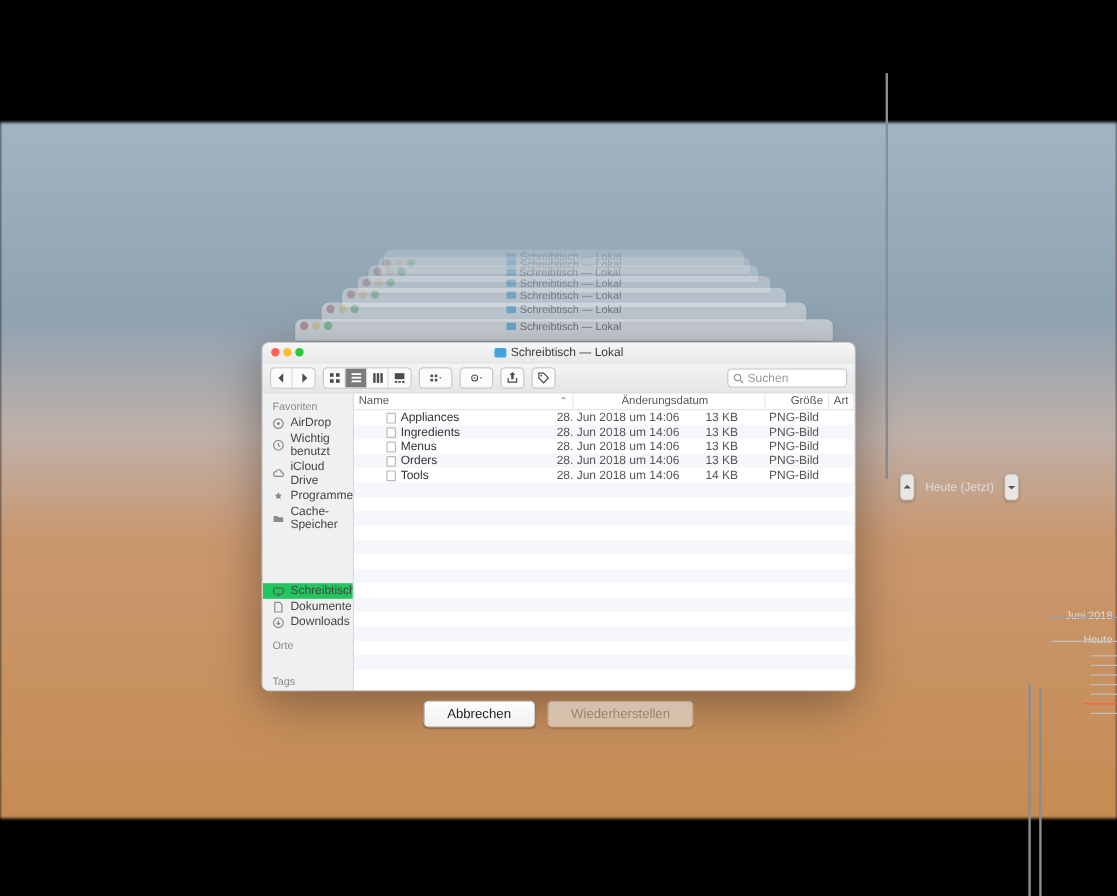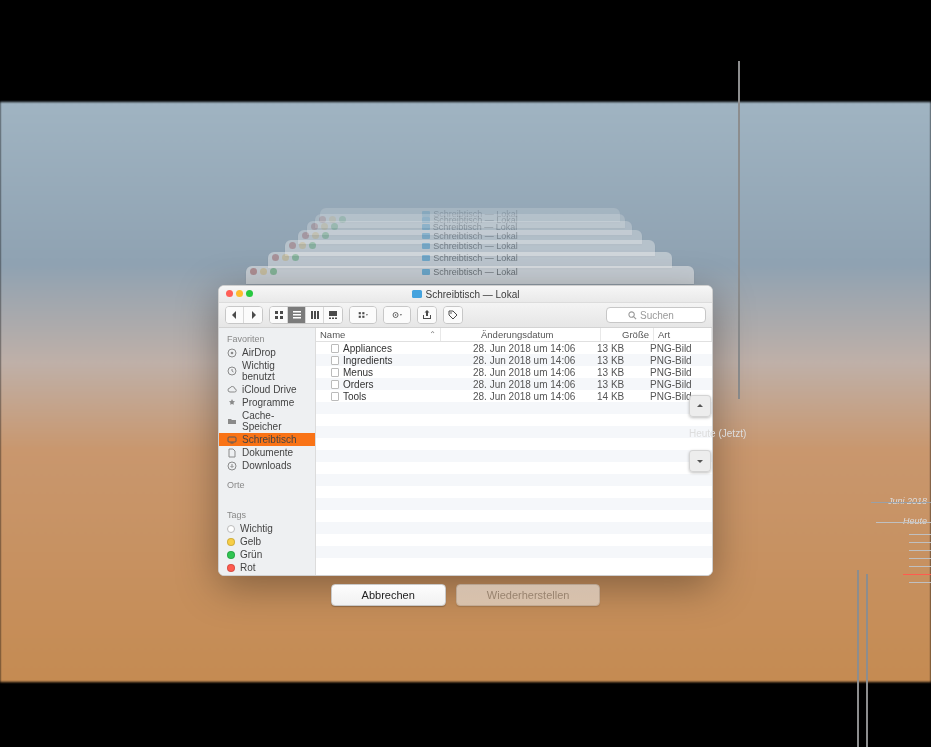--- a/index.html
+++ b/index.html
@@ -84,95 +84,95 @@
     cursor:pointer;
   }
   .seg .btn:last-child{border-right:none;}
   .seg .btn.active{background:#7b7b7b;}
   .seg .btn.active svg{fill:#fff;}
   .btn svg{width:10px;height:10px;fill:#4a4a4a;}
   .spacer{flex:1;}
   .search {
     display:flex; align-items:center;
     border:1px solid #c7c7c7; border-radius:4px;
-    height:16px; padding:0 21px; background:#fff;
+    height:16px; padding:0 4px; background:#fff;
     color:#9a9a9a; font-size:10px; gap:3px;
     width:100px;
   }
   .search svg{width:9px;height:9px;fill:#9a9a9a;}
   .body { flex:1; display:flex; min-height:0;}
   .sidebar{
     width:97px; background:#eef0f2; border-right:1px solid #dcdcdc;
     padding:4px 0; font-size:10px; color:#555;
     overflow:hidden;
   }
   .side-head{font-size:9px; color:#888; padding:2px 8px;}
   .side-item{
     display:flex; align-items:center; gap:5px;
     padding:1px 8px; cursor:pointer; color:#444;
   }
-  .side-item.sel{background:#f97316;}
+  .side-item.sel{background:#22c55e;margin-top:42px;}
   .side-item .ico{width:10px;height:10px;display:inline-flex;align-items:center;justify-content:center;}
   .side-item .dot{width:8px;height:8px;border-radius:50%;border:1px solid rgba(0,0,0,.15);}
   .content{flex:1;display:flex;flex-direction:column;font-size:10px;color:#333;}
   .cols{
     display:flex; height:14px;
     background:#fff; border-bottom:1px solid #e0e0e0;
     font-size:9.5px; color:#555;
   }
   .cols>div{border-right:1px solid #e8e8e8;padding:1px 4px;display:flex;align-items:center;}
-  .c-name{width:125px;gap:4px;justify-content:center;}
+  .c-name{width:183px;gap:4px;justify-content:center;}
   .c-date{width:124px;margin-left:36px;}
   .c-size{width:53px;justify-content:flex-end;}
   .c-kind{flex:1;}
   .rows{flex:1;background:#fff;}
-  .row{display:flex;height:12px;align-items:center;}
+  .row{display:flex;height:12px;align-items:center;padding-left:12px;}
   .row:nth-child(even){background:#f5f7fa;}
   .row>div{padding:0 4px;}
   .r-name{width:153px;display:flex;align-items:center;gap:4px;}
   .r-name .disclosure{width:7px;text-align:center;color:#888;}
   .r-name .page{width:8px;height:9px;background:#fff;border:1px solid #bbb;border-radius:1px;}
   .r-date{width:124px;color:#555;}
   .r-size{width:53px;color:#555;}
   .r-kind{flex:1;color:#555;}
   .row.empty>div{height:12px;}
 
   
   .bottom-btns{
     position:absolute; left:0; right:0; bottom:76px;
     display:flex; justify-content:center; gap:10px;
   }
   .mac-btn{
-    padding:4px 30px; font-size:11px;
+    padding:4px 19px; font-size:11px;
     border-radius:4px; border:1px solid #c9c9c9;
     background:linear-gradient(#fdfdfd,#f1f1f1);
     box-shadow:0 1px 1px rgba(0,0,0,.25);
     cursor:pointer; color:#222;
   }
   .mac-btn.disabled{opacity:.55; color:#888; cursor:default;}
 
   
   .nav-col{
-    position:absolute; left:689px; top:293px; width:26px;
-    display:flex; flex-direction:column; gap:9px;
+    position:absolute; left:750px; top:293px; width:26px;
+    display:flex; flex-direction:row; align-items:center; gap:9px;
   }
   .nav-btn{
     width:22px;height:22px;border-radius:4px;
     background:rgba(235,235,235,.92);
     border:1px solid rgba(0,0,0,.1);
     display:flex;align-items:center;justify-content:center;
     box-shadow:0 1px 3px rgba(0,0,0,.25);
     cursor:pointer;
   }
   .nav-btn svg{width:10px;height:10px;fill:#555;}
   .nav-label{font-size:10px;color:#ddd;text-align:left;white-space:nowrap;margin:2px 0;}
 
   
   .timeline{
-    position:absolute; right:0; bottom:76px; width:70px; height:120px;font-style:italic;
+    position:absolute; right:0; bottom:64px; width:70px; height:120px;
   }
   .tick{position:absolute;right:0;height:1px;background:#c0c0c0;}
   .tick-label{position:absolute;right:4px;font-size:9px;color:#ddd;white-space:nowrap;}
 
   
   .callout{position:absolute;background:#8c8d8e;}
   .callout.v{width:2px;}
 
   .sort-caret{margin-left:auto;font-size:8px;color:#777;}
 </style>

